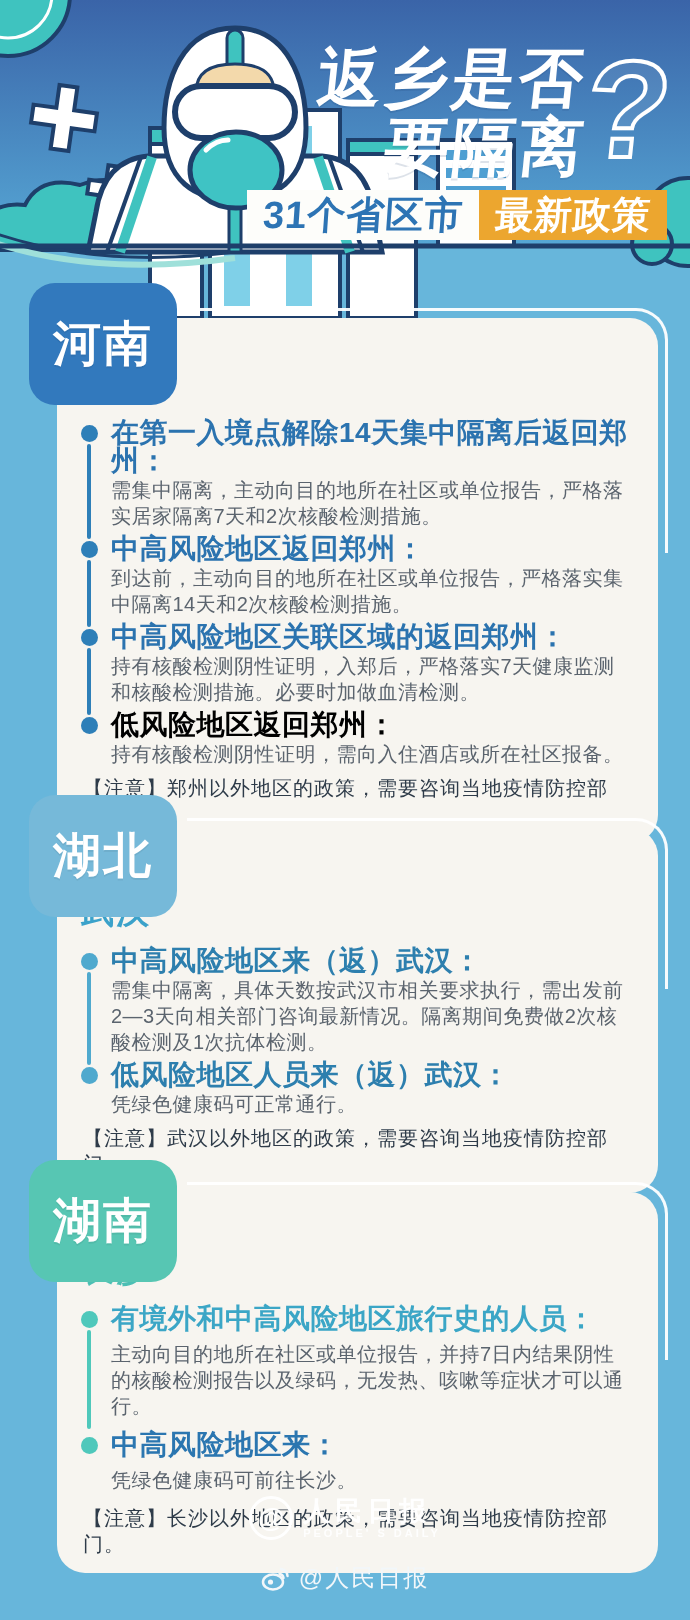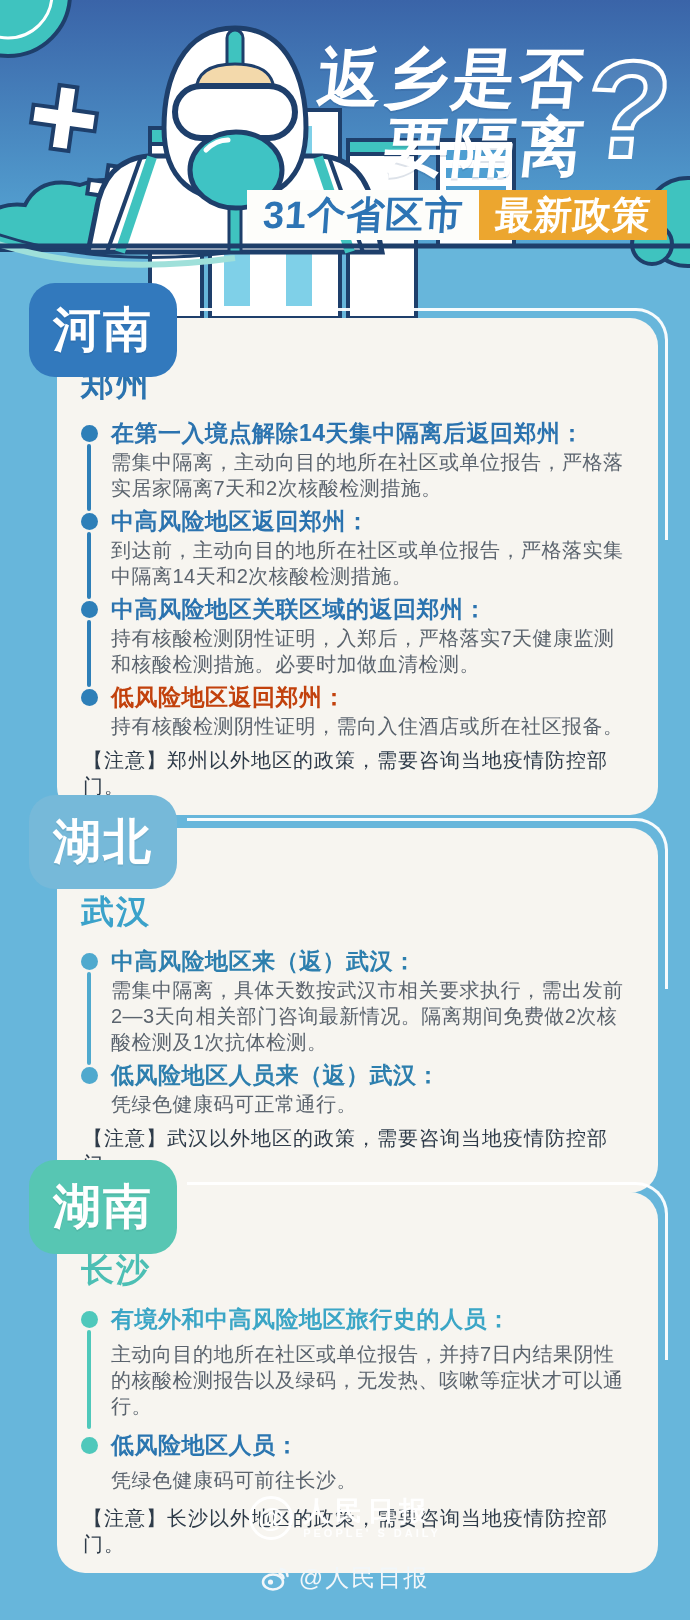--- a/index.html
+++ b/index.html
@@ -41,33 +41,33 @@
   .card::before{ 
     content:'';position:absolute;top:-10px;right:-10px;left:130px;height:46%;
     border-top:3px solid rgba(255,255,255,.95);
     border-right:3px solid rgba(255,255,255,.95);
     border-radius:0 32px 0 0;pointer-events:none;
   }
   .card-henan{top:318px;min-height:460px;}
   .card-hubei{top:828px;min-height:318px;padding-top:62px;}
   .card-hunan{top:1192px;min-height:288px;padding-top:56px;}
   .badge{
-    position:absolute;left:29px;width:148px;height:94px;
+    position:absolute;left:29px;width:148px;height:122px;
     border-radius:26px;display:flex;align-items:center;justify-content:center;
     color:#fff;font-size:48px;font-weight:bold;letter-spacing:2px;z-index:5;
     text-shadow:0 2px 0 rgba(0,0,0,.06);
   }
   .badge-henan{top:283px;}
   .badge-hubei{top:795px;}
   .badge-hunan{top:1160px;}
   .city{font-size:33px;font-weight:bold;margin:0 0 12px 0;letter-spacing:2px;}
   .bullet{position:relative;padding-left:30px;margin-bottom:6px;}
   .bullet .dot{position:absolute;left:0;top:6px;width:17px;height:17px;border-radius:50%;}
   .bullet .tline{position:absolute;left:6px;top:25px;bottom:-10px;width:4px;border-radius:2px;}
-  .b-head{font-size:23px;font-weight:bold;line-height:28px;margin-bottom:2px;letter-spacing:.5px;}
+  .b-head{font-size:28px;font-weight:bold;line-height:28px;margin-bottom:2px;letter-spacing:.5px;}
   .b-body{font-size:20px;line-height:26px;color:#5b646e;letter-spacing:.5px;}
   .note{
     margin:8px 0 0 2px;font-size:20px;line-height:26px;color:#2e3b49;
     font-family:"Liberation Serif","DejaVu Serif",serif;letter-spacing:1px;
   }
   .card-hunan .bullet{margin-bottom:12px;}
   .card-hunan .b-head{margin-bottom:8px;}
   
   .footer{position:absolute;left:0;top:1496px;width:690px;text-align:center;z-index:2;}
   .logo-row{display:flex;align-items:center;justify-content:center;gap:10px;}
@@ -193,21 +193,21 @@
       <div class="b-body">到达前，主动向目的地所在社区或单位报告，严格落实集中隔离14天和2次核酸检测措施。</div>
     </div>
     <div class="bullet">
       <span class="dot" style="background: rgb(46, 127, 184);"></span>
       <span class="tline" style="background: rgb(46, 127, 184);"></span>
       <div class="b-head" style="color: rgb(43, 115, 175);">中高风险地区关联区域的返回郑州：</div>
       <div class="b-body">持有核酸检测阴性证明，入郑后，严格落实7天健康监测和核酸检测措施。必要时加做血清检测。</div>
     </div>
     <div class="bullet">
       <span class="dot" style="background: rgb(46, 127, 184);"></span>
-      <div class="b-head" style="color: #c2410c;">低风险地区返回郑州：</div>
+      <div class="b-head" style="color: #000000;">低风险地区返回郑州：</div>
       <div class="b-body">持有核酸检测阴性证明，需向入住酒店或所在社区报备。</div>
     </div>
     <div class="note">【注意】郑州以外地区的政策，需要咨询当地疫情防控部门。</div>
   </div>
 
   <div class="badge badge-hubei" style="background: rgb(118, 185, 217);">湖北</div>
   <div class="card card-hubei">
     <div class="city" style="color: rgb(59, 162, 202);">武汉</div>
 
     <div class="bullet">
@@ -229,21 +229,21 @@
     <div class="city" style="color: rgb(76, 191, 180);">长沙</div>
 
     <div class="bullet">
       <span class="dot" style="background: rgb(79, 200, 187);"></span>
       <span class="tline" style="background: rgb(79, 200, 187);"></span>
       <div class="b-head" style="color: rgb(59, 166, 198);">有境外和中高风险地区旅行史的人员：</div>
       <div class="b-body">主动向目的地所在社区或单位报告，并持7日内结果阴性的核酸检测报告以及绿码，无发热、咳嗽等症状才可以通行。</div>
     </div>
     <div class="bullet">
       <span class="dot" style="background: rgb(79, 200, 187);"></span>
-      <div class="b-head" style="color: rgb(43, 118, 176);">低风险地区人员：</div>
+      <div class="b-head" style="color: rgb(43, 118, 176);">中高风险地区来：</div>
       <div class="b-body">凭绿色健康码可前往长沙。</div>
     </div>
     <div class="note">【注意】长沙以外地区的政策，需要咨询当地疫情防控部门。</div>
   </div>
 
   <div class="footer">
     <div class="logo-row">
       <div class="at-icon">@</div>
       <div class="logo-texts">
         <div class="logo-cn">人民日报</div>

